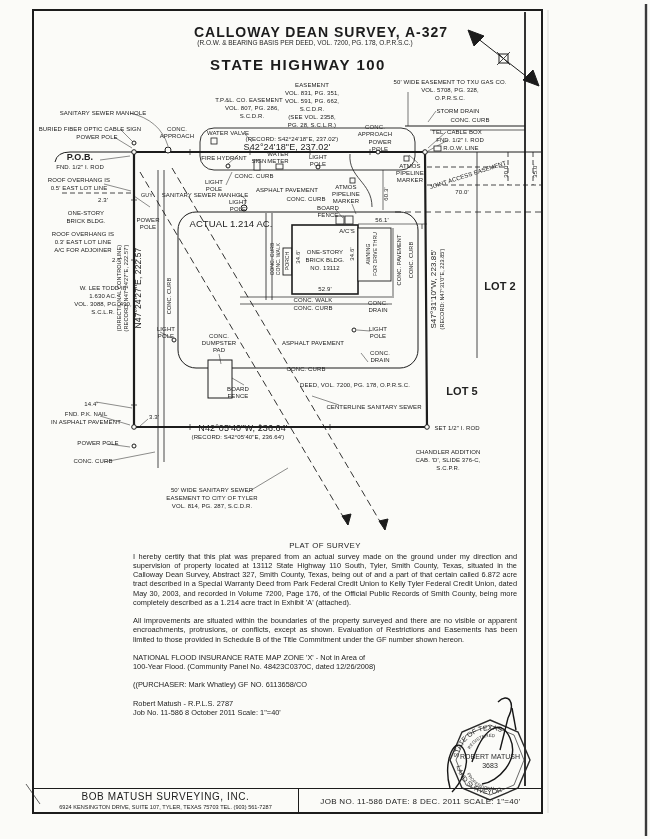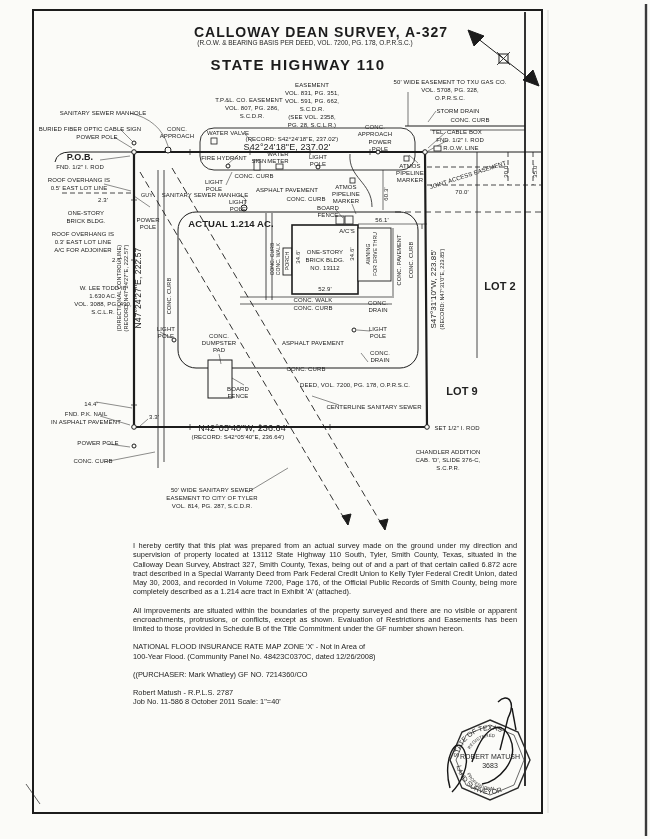--- a/index.html
+++ b/index.html
@@ -159,21 +159,21 @@
           <line x1="131" y1="405" x2="137" y2="405"></line>
         <line x1="422" y1="224" x2="422" y2="229"></line>
           <line x1="28,790" y1="0" x2="0" y2="0"></line>
         <line x1="26" y1="784" x2="40" y2="804"></line>
       </g>
     </g>
   </svg>
 
   <div class="hdr" id="calloway">CALLOWAY DEAN SURVEY, A-327</div>
   <div class="hdr" id="rowbasis">(R.O.W. &amp; BEARING BASIS PER DEED, VOL. 7200, PG. 178, O.P.R.S.C.)</div>
-  <div class="hdr" id="highway">STATE HIGHWAY 110</div>
+  <div class="hdr" id="highway">STATE HIGHWAY 100</div>
 
   <div id="label-layer">
       <div class="lbl" style="left: 103px; top: 113px; font-size: 6px; transform: translate(-50%, -50%) rotate(0deg);">SANITARY SEWER MANHOLE</div>
       <div class="lbl" style="left: 90px; top: 129px; font-size: 6px; transform: translate(-50%, -50%) rotate(0deg);">BURIED FIBER OPTIC CABLE SIGN</div>
       <div class="lbl" style="left: 97px; top: 137px; font-size: 6px; transform: translate(-50%, -50%) rotate(0deg);">POWER POLE</div>
       <div class="lbl" style="left: 80px; top: 157px; font-size: 9px; font-weight: bold; transform: translate(-50%, -50%) rotate(0deg);">P.O.B.</div>
       <div class="lbl" style="left: 80px; top: 167px; font-size: 6px; transform: translate(-50%, -50%) rotate(0deg);">FND. 1/2" I. ROD</div>
       <div class="lbl" style="left: 79px; top: 180px; font-size: 6px; transform: translate(-50%, -50%) rotate(0deg);">ROOF OVERHANG IS</div>
       <div class="lbl" style="left: 79px; top: 188px; font-size: 6px; transform: translate(-50%, -50%) rotate(0deg);">0.5' EAST LOT LINE</div>
       <div class="lbl" style="left: 103px; top: 200px; font-size: 6px; transform: translate(-50%, -50%) rotate(0deg);">2.3'</div>
@@ -243,21 +243,21 @@
       <div class="lbl" style="left: 410px; top: 166px; font-size: 6px; transform: translate(-50%, -50%) rotate(0deg);">ATMOS</div>
       <div class="lbl" style="left: 410px; top: 173px; font-size: 6px; transform: translate(-50%, -50%) rotate(0deg);">PIPELINE</div>
       <div class="lbl" style="left: 410px; top: 180px; font-size: 6px; transform: translate(-50%, -50%) rotate(0deg);">MARKER</div>
       <div class="lbl" style="left: 468px; top: 175px; font-size: 6px; transform: translate(-50%, -50%) rotate(-18deg);">JOINT ACCESS EASEMENT</div>
       <div class="lbl" style="left: 462px; top: 192px; font-size: 6px; transform: translate(-50%, -50%) rotate(0deg);">70.0'</div>
       <div class="lbl" style="left: 506px; top: 171px; font-size: 6px; transform: translate(-50%, -50%) rotate(-90deg);">30.0'</div>
       <div class="lbl" style="left: 535px; top: 171px; font-size: 6px; transform: translate(-50%, -50%) rotate(-90deg);">35.0'</div>
       <div class="lbl" style="left: 205px; top: 195px; font-size: 6px; transform: translate(-50%, -50%) rotate(0deg);">SANITARY SEWER MANHOLE</div>
       <div class="lbl" style="left: 238px; top: 202px; font-size: 6px; transform: translate(-50%, -50%) rotate(0deg);">LIGHT</div>
       <div class="lbl" style="left: 238px; top: 209px; font-size: 6px; transform: translate(-50%, -50%) rotate(0deg);">POLE</div>
-      <div class="lbl" style="left: 231px; top: 224px; font-size: 9.5px; font-weight: bold; transform: translate(-50%, -50%) rotate(0deg);">ACTUAL 1.214 AC.</div>
+      <div class="lbl" style="left: 231px; top: 224px; font-size: 9.5px; font-weight: normal; transform: translate(-50%, -50%) rotate(0deg);">ACTUAL 1.214 AC.</div>
       <div class="lbl" style="left: 346px; top: 187px; font-size: 6px; transform: translate(-50%, -50%) rotate(0deg);">ATMOS</div>
       <div class="lbl" style="left: 346px; top: 194px; font-size: 6px; transform: translate(-50%, -50%) rotate(0deg);">PIPELINE</div>
       <div class="lbl" style="left: 346px; top: 201px; font-size: 6px; transform: translate(-50%, -50%) rotate(0deg);">MARKER</div>
       <div class="lbl" style="left: 386px; top: 194px; font-size: 6px; transform: translate(-50%, -50%) rotate(-90deg);">60.3'</div>
       <div class="lbl" style="left: 306px; top: 199px; font-size: 6px; transform: translate(-50%, -50%) rotate(0deg);">CONC. CURB</div>
       <div class="lbl" style="left: 328px; top: 208px; font-size: 6px; transform: translate(-50%, -50%) rotate(0deg);">BOARD</div>
       <div class="lbl" style="left: 328px; top: 215px; font-size: 6px; transform: translate(-50%, -50%) rotate(0deg);">FENCE</div>
       <div class="lbl" style="left: 347px; top: 231px; font-size: 6px; transform: translate(-50%, -50%) rotate(0deg);">A/C'S</div>
       <div class="lbl" style="left: 382px; top: 220px; font-size: 6px; transform: translate(-50%, -50%) rotate(0deg);">56.1'</div>
       <div class="lbl" style="left: 325px; top: 252px; font-size: 6px; transform: translate(-50%, -50%) rotate(0deg);">ONE-STORY</div>
@@ -287,35 +287,36 @@
       <div class="lbl" style="left: 380px; top: 360px; font-size: 6px; transform: translate(-50%, -50%) rotate(0deg);">DRAIN</div>
       <div class="lbl" style="left: 306px; top: 369px; font-size: 6px; transform: translate(-50%, -50%) rotate(0deg);">CONC. CURB</div>
       <div class="lbl" style="left: 355px; top: 385px; font-size: 6px; transform: translate(-50%, -50%) rotate(0deg);">DEED, VOL. 7200, PG. 178, O.P.R.S.C.</div>
       <div class="lbl" style="left: 238px; top: 389px; font-size: 6px; transform: translate(-50%, -50%) rotate(0deg);">BOARD</div>
       <div class="lbl" style="left: 238px; top: 396px; font-size: 6px; transform: translate(-50%, -50%) rotate(0deg);">FENCE</div>
       <div class="lbl" style="left: 374px; top: 407px; font-size: 6px; transform: translate(-50%, -50%) rotate(0deg);">CENTERLINE SANITARY SEWER</div>
       <div class="lbl" style="left: 243px; top: 428px; font-size: 9px; transform: translate(-50%, -50%) rotate(0deg);">N42°05'40"W, 236.64'</div>
       <div class="lbl" style="left: 238px; top: 437px; font-size: 6px; transform: translate(-50%, -50%) rotate(0deg);">(RECORD: S42°05'40"E, 236.64')</div>
       <div class="lbl" style="left: 147px; top: 196px; font-size: 5.4px; transform: translate(-50%, -50%) rotate(0deg);">GUY</div>
       <div class="lbl" style="left: 500px; top: 286px; font-size: 11px; font-weight: bold; transform: translate(-50%, -50%) rotate(0deg);">LOT 2</div>
-      <div class="lbl" style="left: 462px; top: 391px; font-size: 11px; font-weight: bold; transform: translate(-50%, -50%) rotate(0deg);">LOT 9</div>
+      <div class="lbl" style="left: 462px; top: 391px; font-size: 11px; font-weight: bold; transform: translate(-50%, -50%) rotate(0deg);">LOT 5</div>
       <div class="lbl" style="left: 457px; top: 428px; font-size: 6px; transform: translate(-50%, -50%) rotate(0deg);">SET 1/2" I. ROD</div>
       <div class="lbl" style="left: 448px; top: 452px; font-size: 6px; transform: translate(-50%, -50%) rotate(0deg);">CHANDLER ADDITION</div>
       <div class="lbl" style="left: 448px; top: 460px; font-size: 6px; transform: translate(-50%, -50%) rotate(0deg);">CAB. 'D', SLIDE 376-C,</div>
       <div class="lbl" style="left: 448px; top: 468px; font-size: 6px; transform: translate(-50%, -50%) rotate(0deg);">S.C.P.R.</div>
       <div class="lbl" style="left: 434px; top: 289px; font-size: 8px; transform: translate(-50%, -50%) rotate(-90deg);">S47°31'10"W, 223.85'</div>
       <div class="lbl" style="left: 443px; top: 289px; font-size: 5.4px; transform: translate(-50%, -50%) rotate(-90deg);">(RECORD: N47°31'0"E, 223.85')</div>
     </div>
 
   <div id="cert">
+    <div class="ttl">PLAT OF SURVEY</div>
     <p>I hereby certify that this plat was prepared from an actual survey made on the ground under my direction and supervision of property located at 13112 State Highway 110 South, Tyler, Smith County, Texas, situated in the Calloway Dean Survey, Abstract 327,  Smith County, Texas, being out of and a part of that certain called 6.872 acre tract described in a Special Warranty Deed from Park Federal Credit Union to Kelly Tyler Federal Credit Union, dated May 30, 2003, and recorded in Volume 7200, Page 176, of the Official Public Records of Smith County, being more completely described as a 1.214 acre tract in Exhibit 'A' (attached).</p>
     <p>All improvements are situated within the boundaries of the property surveyed and there are no visible or apparent encroachments, protrusions, or conflicts, except as shown. Evaluation of Restrictions and Easements has been limited to those provided in Schedule B of the Title Commitment under the GF number shown hereon.</p>
     <div class="nf">NATIONAL FLOOD INSURANCE RATE MAP ZONE 'X' - Not in Area of
 100-Year Flood.  (Community Panel No. 48423C0370C, dated 12/26/2008)</div>
-    <p class="nf">((PURCHASER: Mark Whatley) GF NO. 7214360/CO</p>
+    <p class="nf">((PURCHASER: Mark Whatley) GF NO. 6113658/CO</p>
     <p class="ln">Robert Matush - R.P.L.S. 2787</p>
     <p class="ln">Job No. 11-586    8 October 2011    Scale: 1"=40'</p>
   </div>
 
   <svg width="140" height="130" viewBox="0 0 140 130" style="left:420px;top:690px;">
     <defs>
       <path id="arcTop" d="M38,72 A32,32 0 0 1 102,72"></path>
       <path id="arcUp" d="M47,71 A24,24 0 0 1 95,71"></path>
       <path id="arcLo" d="M45,74 A25,25 0 0 0 97,74"></path>
       <path id="arcBot" d="M36,70 A34,34 0 0 0 104,70"></path>
@@ -333,14 +334,21 @@
       <text font-size="7"><textPath href="#arcBot" startOffset="6">LAND SURVEYOR</textPath></text>
     </g>
     <g stroke="#161616" fill="none" stroke-width="1.4">
       <path d="M30,98 C22,70 36,44 44,60 C52,76 38,96 32,102"></path>
       <path d="M78,12 C88,2 96,12 88,28 L80,60"></path>
       <path d="M52,72 C62,40 80,26 90,48 C100,70 78,92 62,94"></path>
       <path d="M92,18 L96,40"></path>
     </g>
   </svg>
 
+  <div id="footer">
+    <div id="f-left">
+      <div class="co">BOB MATUSH SURVEYING, INC.</div>
+      <div class="ad">6924 KENSINGTON DRIVE, SUITE 107, TYLER, TEXAS 75703        TEL. (903) 561-7287</div>
+    </div>
+    <div id="f-right">JOB NO. 11-586  DATE:  8 DEC. 2011    SCALE:  1"=40'</div>
+  </div>
 
 </div>
 
 </body></html>

